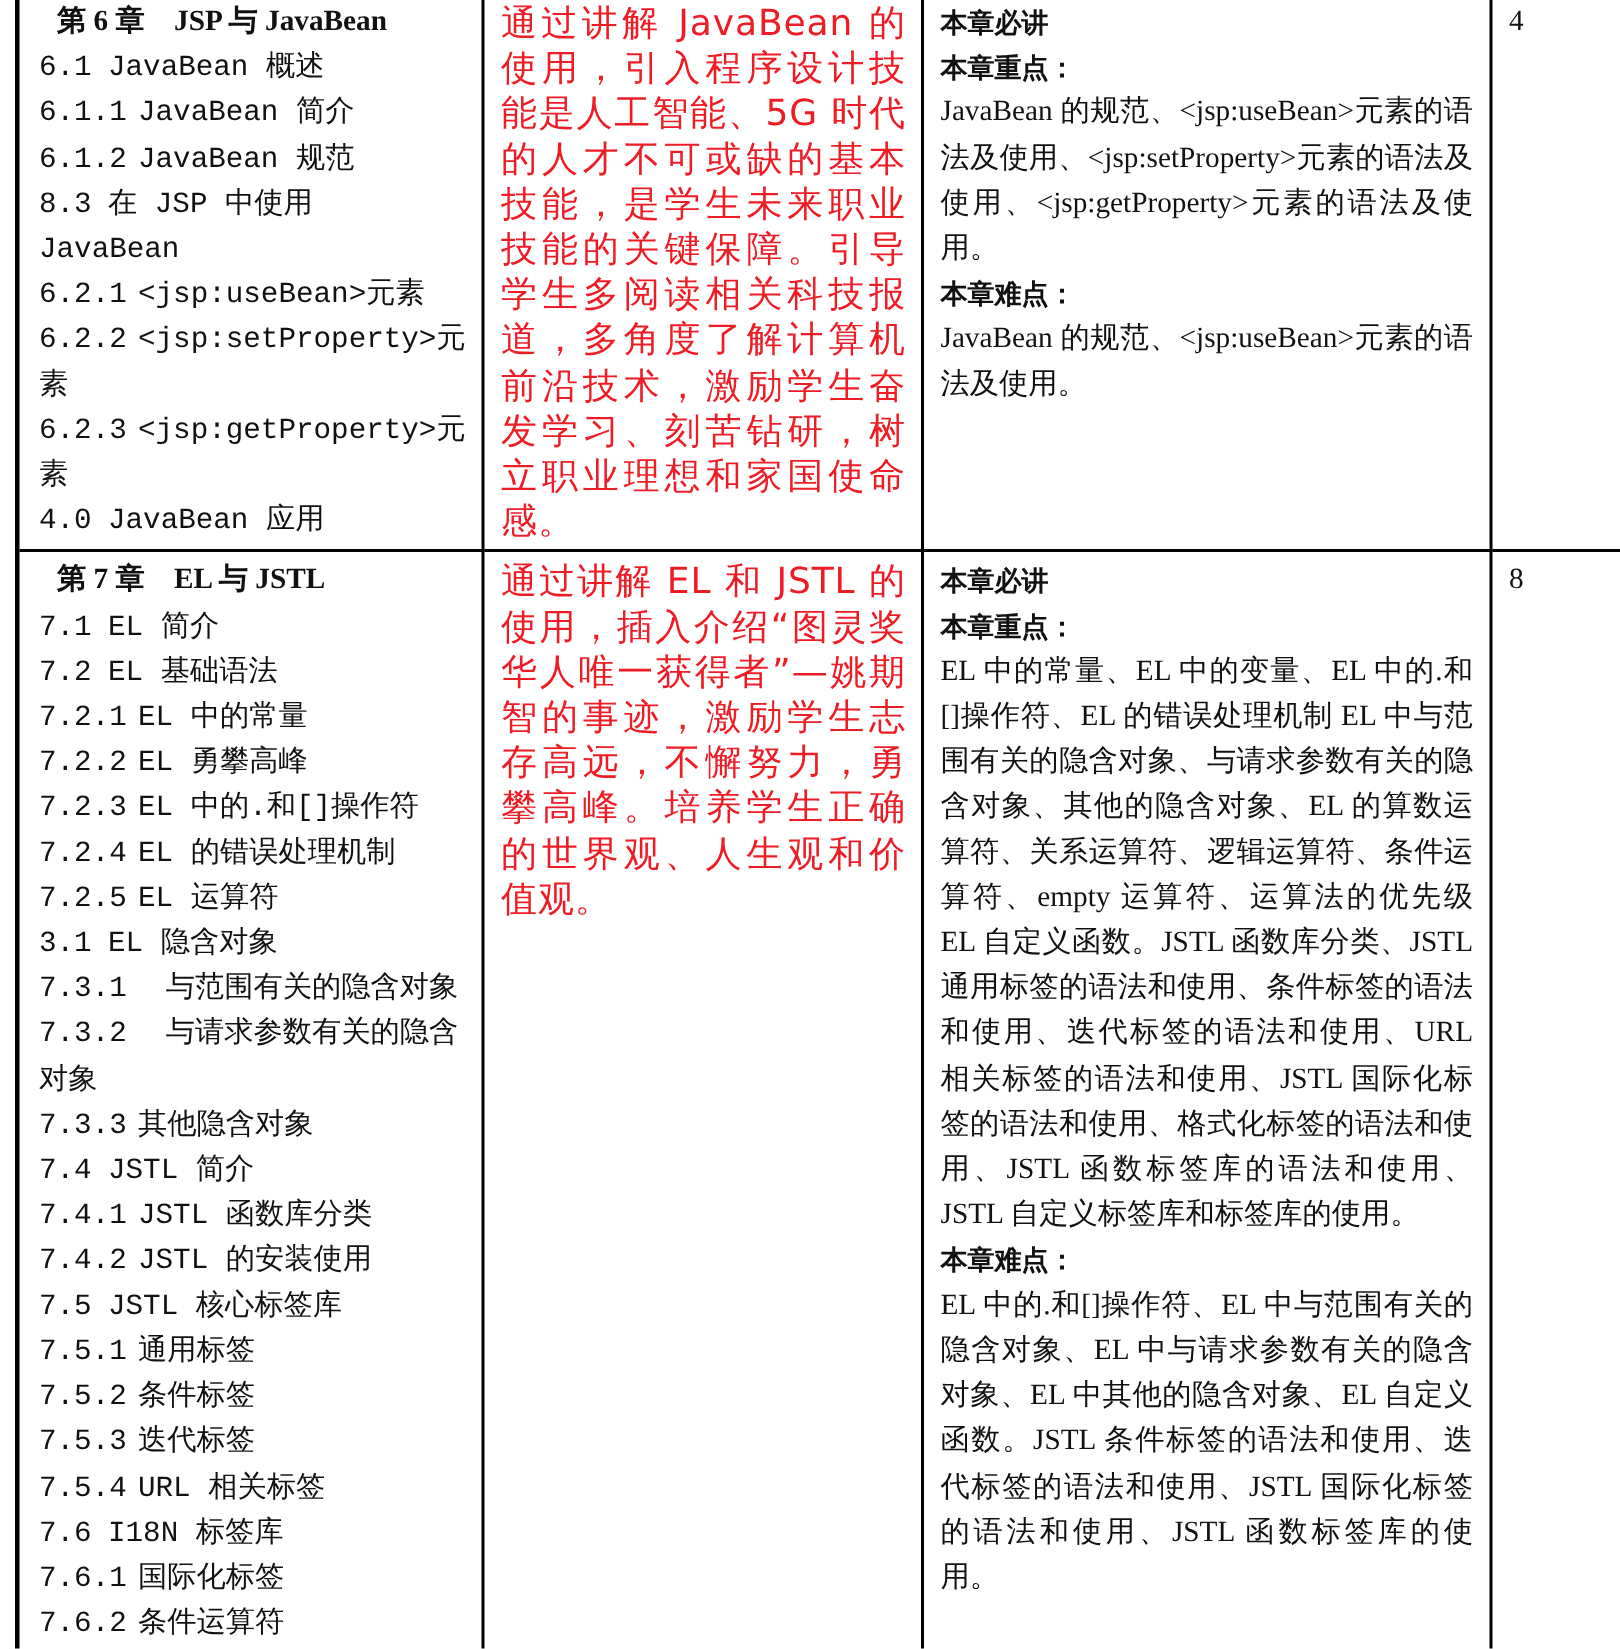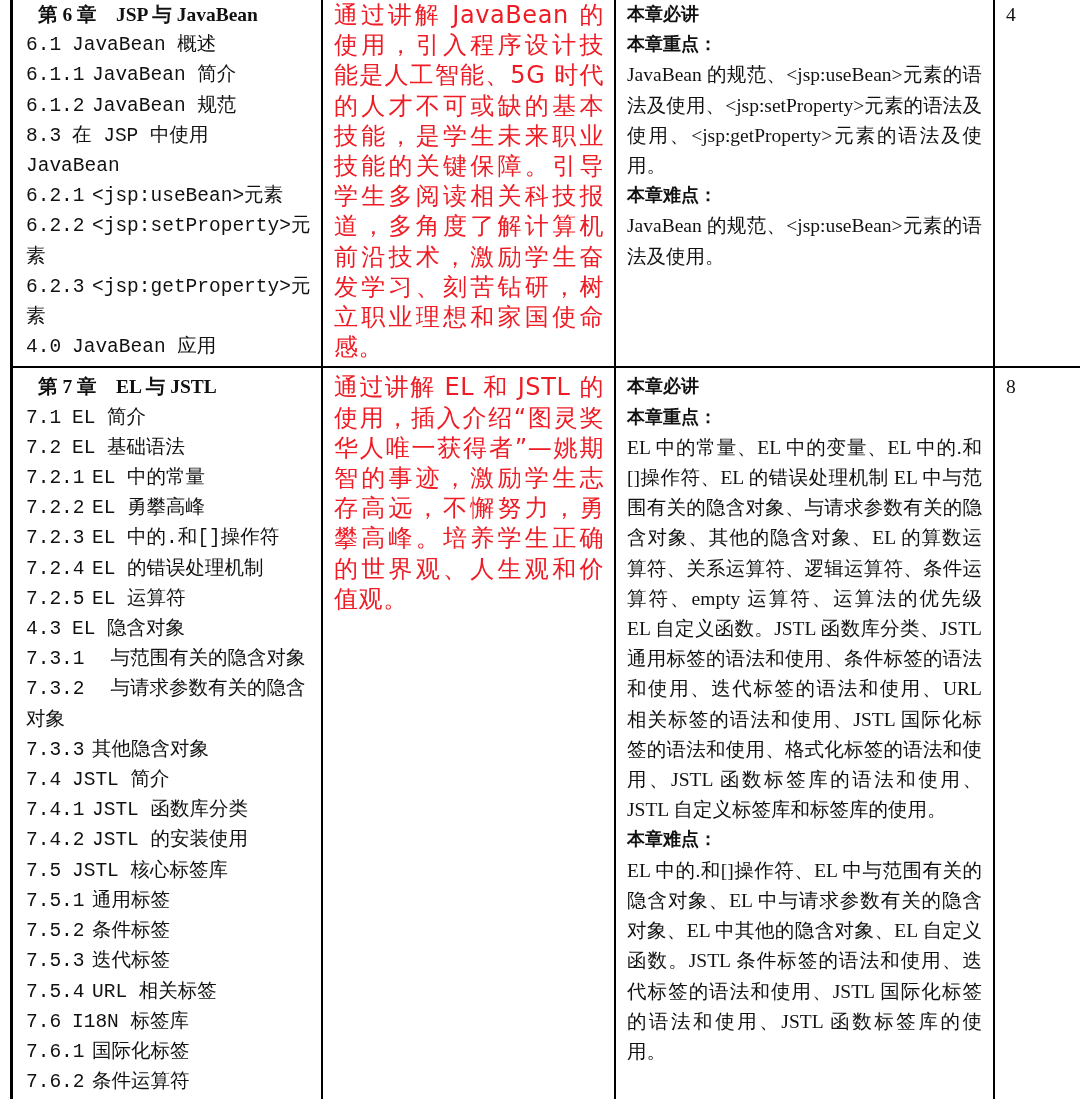--- a/index.html
+++ b/index.html
@@ -64,21 +64,21 @@
     .ideology-text {
       display: block;
       font-family: "DejaVu Sans", "Liberation Sans", sans-serif;
       font-size: 24px;
       letter-spacing: 0.6px;
       text-align: justify;
     }
     .content-heading {
       display: block;
       font-weight: bold;
-      font-family: Liberation Mono, monospace;
+      font-family: Liberation Serif, serif;
       font-size: 18px;
     }
     .content-text {
       display: block;
     }
     .hours-value { display: block; }
   </style>
 </head>
 <body>
 
@@ -116,21 +116,21 @@
       <tr class="row-ch7">
         <td class="col-outline">
           <span class="chapter-title">第 7 章　EL 与 JSTL</span>
           <span class="outline-item lvl2"><span class="sec">7.1</span><span>EL 简介</span></span>
           <span class="outline-item lvl2"><span class="sec">7.2</span><span>EL 基础语法</span></span>
           <span class="outline-item lvl3"><span class="sec">7.2.1</span><span>EL 中的常量</span></span>
           <span class="outline-item lvl3"><span class="sec">7.2.2</span><span>EL 勇攀高峰</span></span>
           <span class="outline-item lvl3"><span class="sec">7.2.3</span><span>EL 中的.和[]操作符</span></span>
           <span class="outline-item lvl3"><span class="sec">7.2.4</span><span>EL 的错误处理机制</span></span>
           <span class="outline-item lvl3"><span class="sec">7.2.5</span><span>EL 运算符</span></span>
-          <span class="outline-item lvl2"><span class="sec">4.3</span><span>EL 隐含对象</span></span>
+          <span class="outline-item lvl2"><span class="sec">3.1</span><span>EL 隐含对象</span></span>
           <span class="outline-item lvl3 wrap"><span class="sec">7.3.1</span><span>与范围有关的隐含对象</span></span>
           <span class="outline-item lvl3 wrap"><span class="sec">7.3.2</span><span>与请求参数有关的隐含对象</span></span>
           <span class="outline-item lvl3"><span class="sec">7.3.3</span><span>其他隐含对象</span></span>
           <span class="outline-item lvl2"><span class="sec">7.4</span><span>JSTL 简介</span></span>
           <span class="outline-item lvl3"><span class="sec">7.4.1</span><span>JSTL 函数库分类</span></span>
           <span class="outline-item lvl3"><span class="sec">7.4.2</span><span>JSTL 的安装使用</span></span>
           <span class="outline-item lvl2"><span class="sec">7.5</span><span>JSTL 核心标签库</span></span>
           <span class="outline-item lvl3"><span class="sec">7.5.1</span><span>通用标签</span></span>
           <span class="outline-item lvl3"><span class="sec">7.5.2</span><span>条件标签</span></span>
           <span class="outline-item lvl3"><span class="sec">7.5.3</span><span>迭代标签</span></span>

